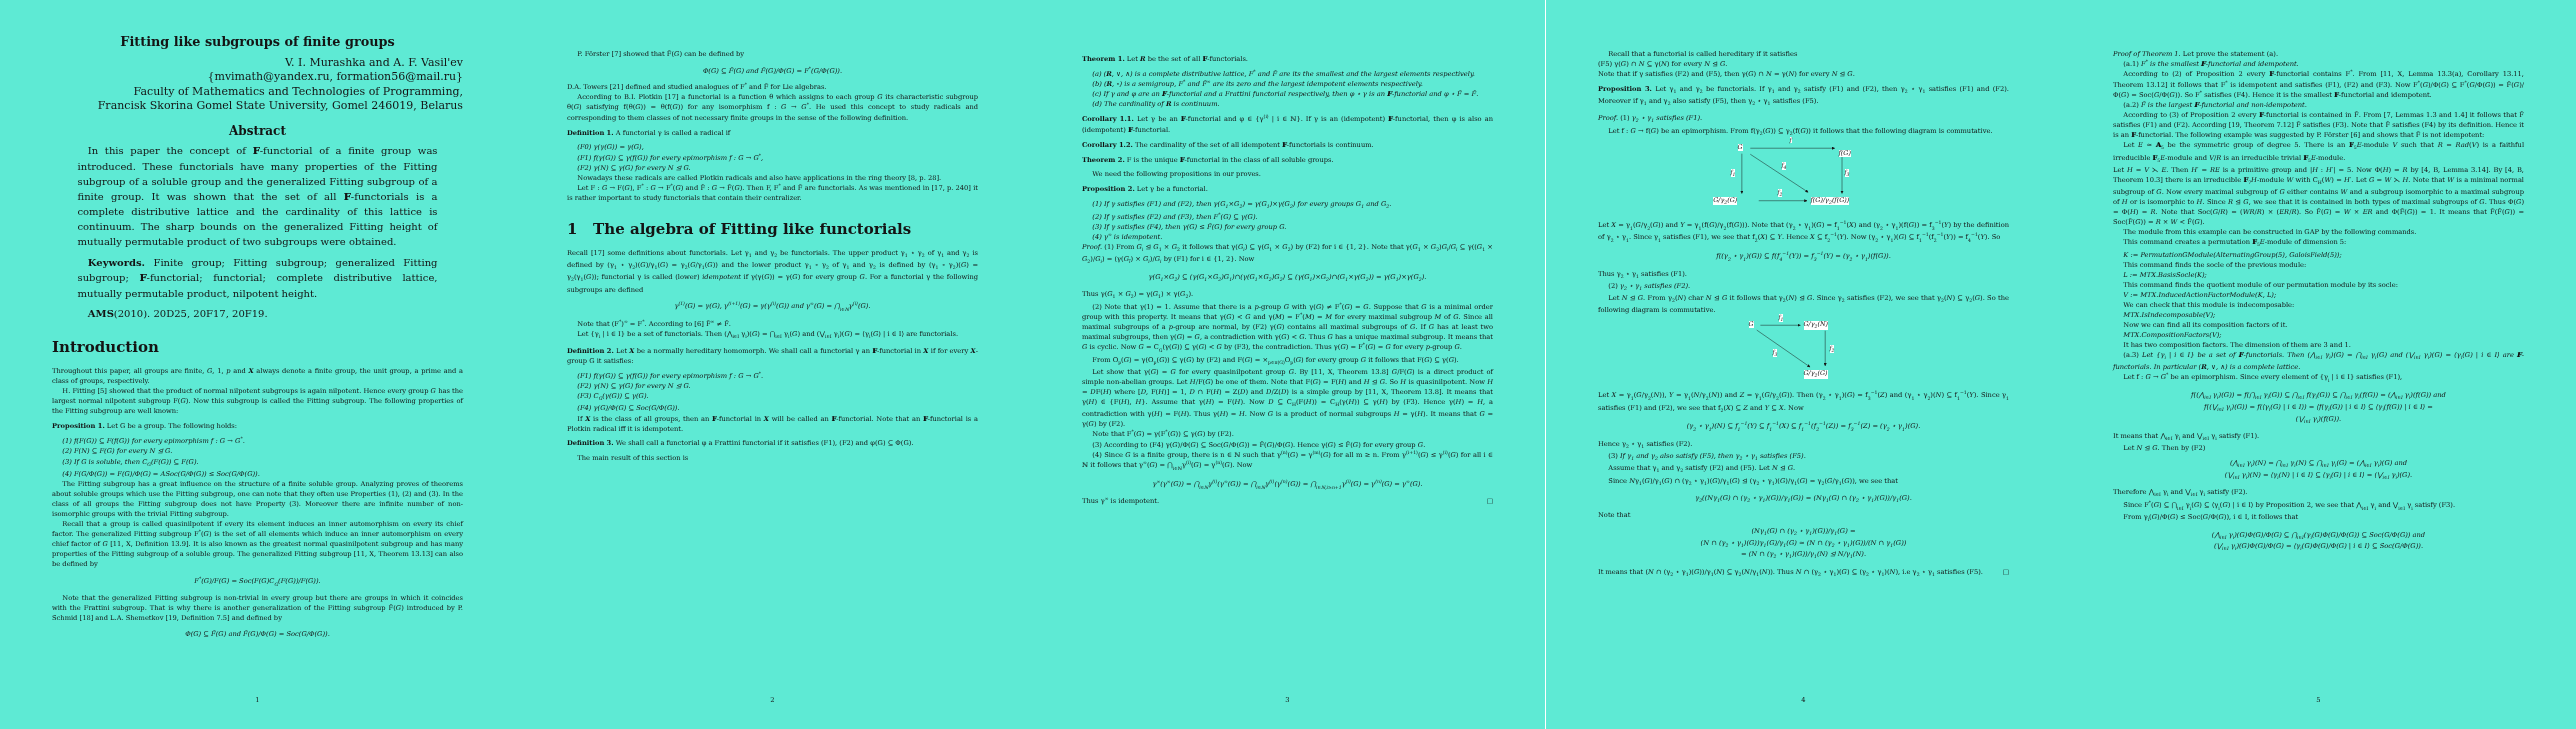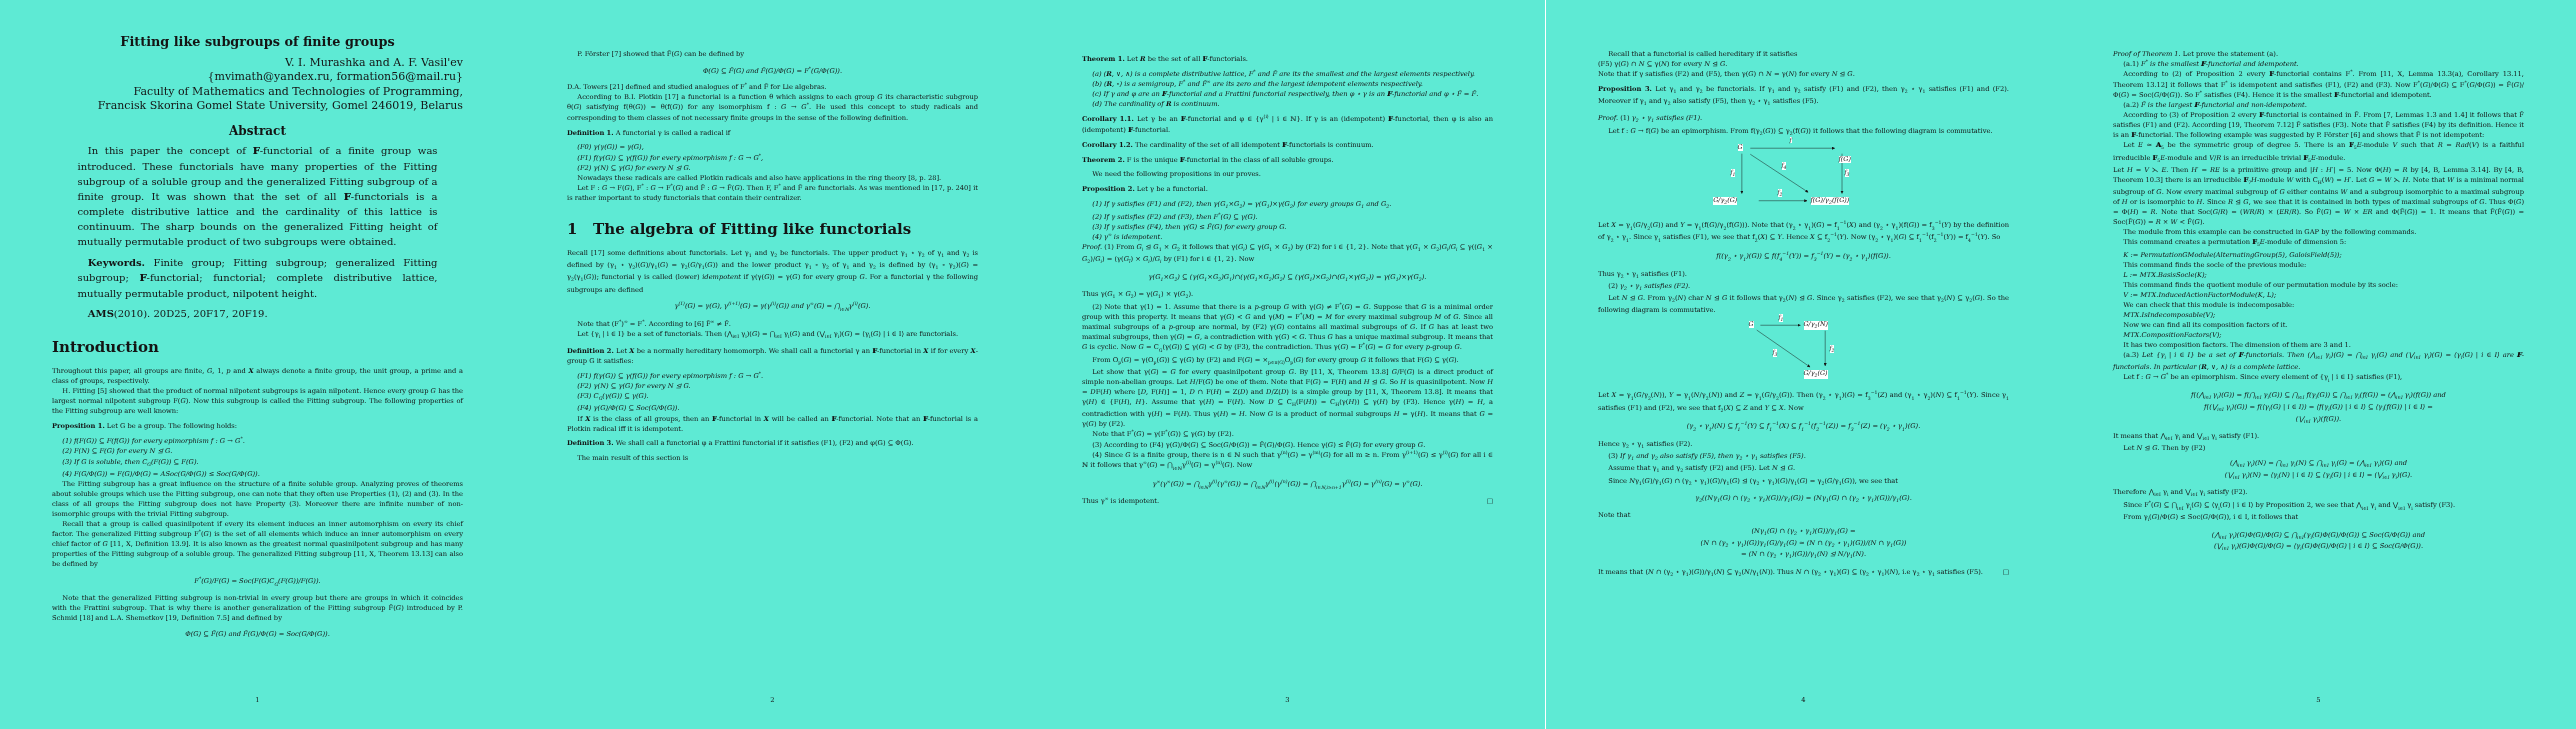--- a/index.html
+++ b/index.html
@@ -140,21 +140,21 @@
               <path d="M0,0L10,5L0,10z" fill="#141414"></path>
             </marker>
           </defs>
           <line x1="76" y1="7" x2="216" y2="7" stroke="#141414" stroke-width="0.8" marker-end="url(#ah1)"></line>
           <line x1="62" y1="16" x2="62" y2="82" stroke="#141414" stroke-width="0.8" marker-end="url(#ah1)"></line>
           <line x1="228" y1="16" x2="228" y2="82" stroke="#141414" stroke-width="0.8" marker-end="url(#ah1)"></line>
           <line x1="76" y1="17" x2="172" y2="80" stroke="#141414" stroke-width="0.8" marker-end="url(#ah1)"></line>
           <line x1="90" y1="94" x2="170" y2="94" stroke="#141414" stroke-width="0.8" marker-end="url(#ah1)"></line>
         </svg>
         <span class="dnode" style="left: 34px; top: 0px;">G</span>
-        <span class="dnode" style="left: 135px; top: 12px;">f(G)</span>
+        <span class="dnode" style="left: 135px; top: 6px;">f(G)</span>
         <span class="dnode" style="left: 9.7px; top: 53px;">G/γ<sub>2</sub>(G)</span>
         <span class="dnode" style="left: 107px; top: 53px;">f(G)/γ<sub>2</sub>(f(G))</span>
         <span class="dlab" style="left: 86px; top: -7.3px;">f</span>
         <span class="dlab" style="left: 27px; top: 25.5px;">f<sub>1</sub></span>
         <span class="dlab" style="left: 141px; top: 25.5px;">f<sub>3</sub></span>
         <span class="dlab" style="left: 78px; top: 18px;">f<sub>4</sub></span>
         <span class="dlab" style="left: 74px; top: 45px;">f<sub>2</sub></span>
       </div>
       <div class="p">Let <i>X</i> = γ<sub>1</sub>(<i>G</i>/γ<sub>2</sub>(<i>G</i>)) and <i>Y</i> = γ<sub>1</sub>(f(<i>G</i>)/γ<sub>2</sub>(f(<i>G</i>))). Note that (γ<sub>2</sub> ⋆ γ<sub>1</sub>)(<i>G</i>) = f<sub>1</sub><sup>−1</sup>(<i>X</i>) and (γ<sub>2</sub> ⋆ γ<sub>1</sub>)(f(<i>G</i>)) = f<sub>3</sub><sup>−1</sup>(<i>Y</i>) by the definition of γ<sub>2</sub> ⋆ γ<sub>1</sub>. Since γ<sub>1</sub> satisfies (F1), we see that f<sub>2</sub>(<i>X</i>) ⊆ <i>Y</i>. Hence <i>X</i> ⊆ f<sub>2</sub><sup>−1</sup>(<i>Y</i>). Now (γ<sub>2</sub> ⋆ γ<sub>1</sub>)(<i>G</i>) ⊆ f<sub>1</sub><sup>−1</sup>(f<sub>2</sub><sup>−1</sup>(<i>Y</i>)) = f<sub>4</sub><sup>−1</sup>(<i>Y</i>). So</div>
       <div class="disp">f((γ<sub>2</sub> ⋆ γ<sub>1</sub>)(G)) ⊆ f(f<sub>4</sub><sup>−1</sup>(Y)) = f<sub>3</sub><sup>−1</sup>(Y) = (γ<sub>2</sub> ⋆ γ<sub>1</sub>)(f(G)).</div>

